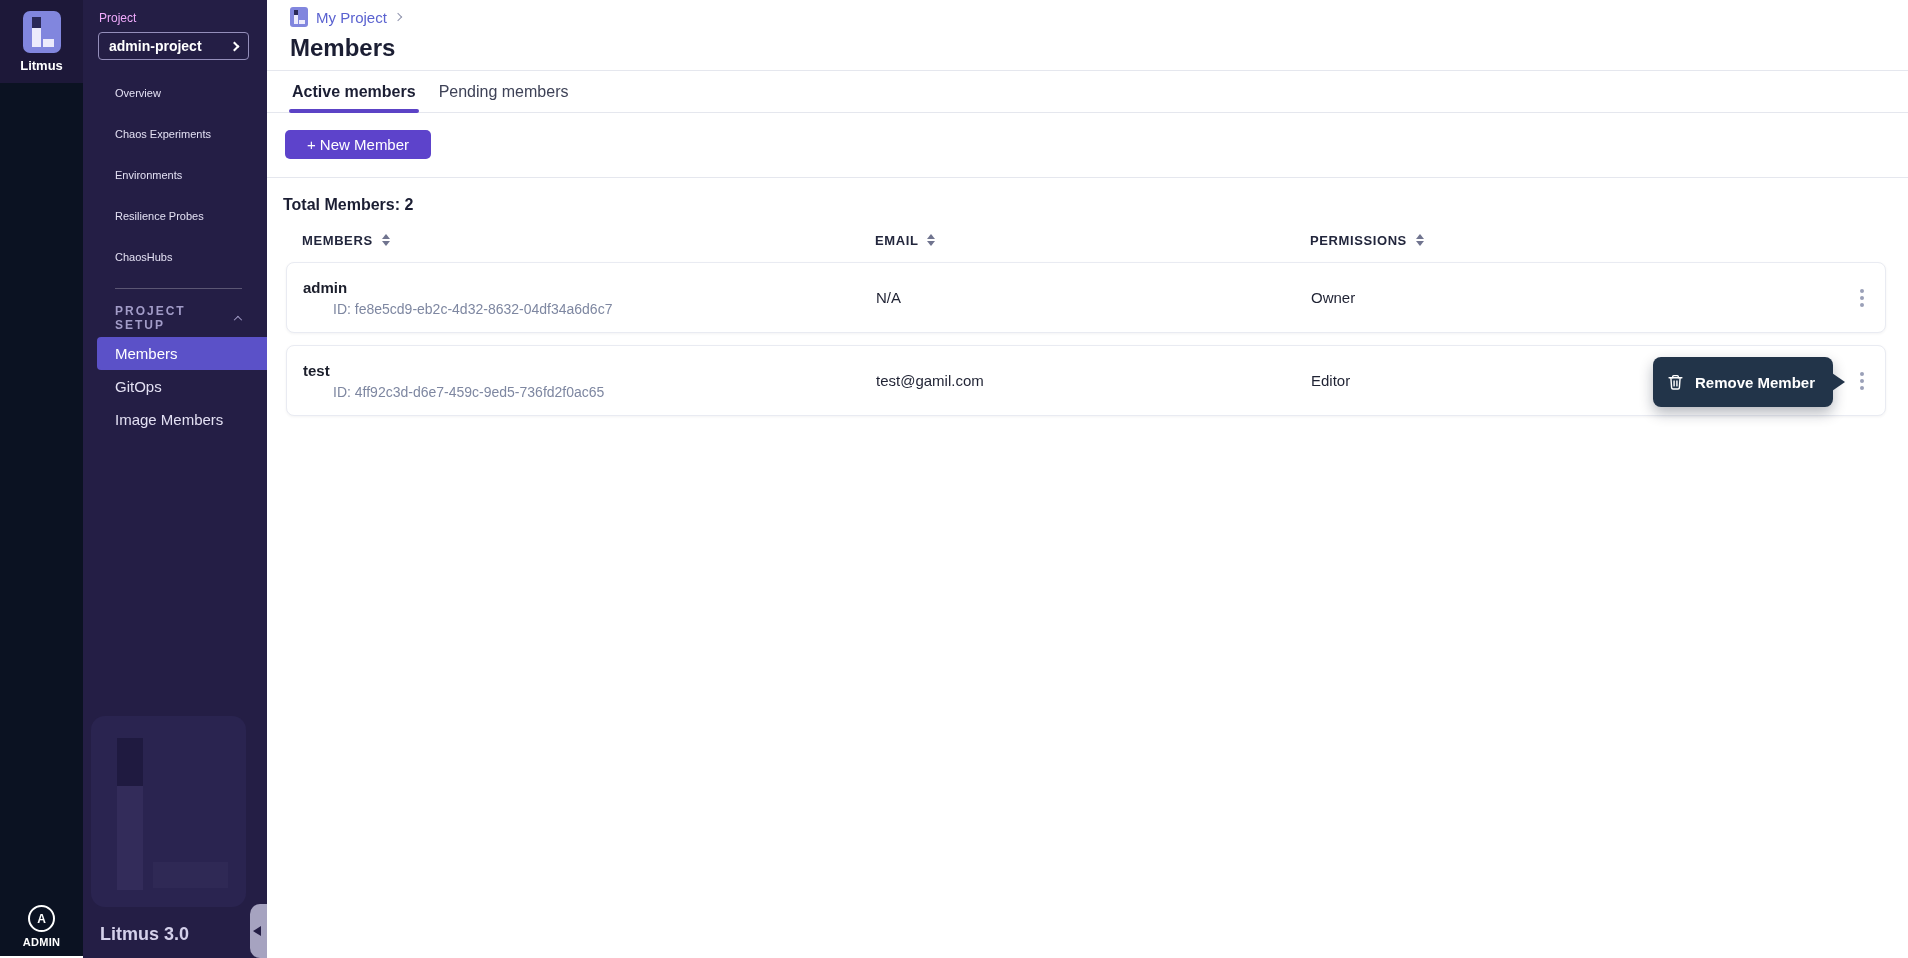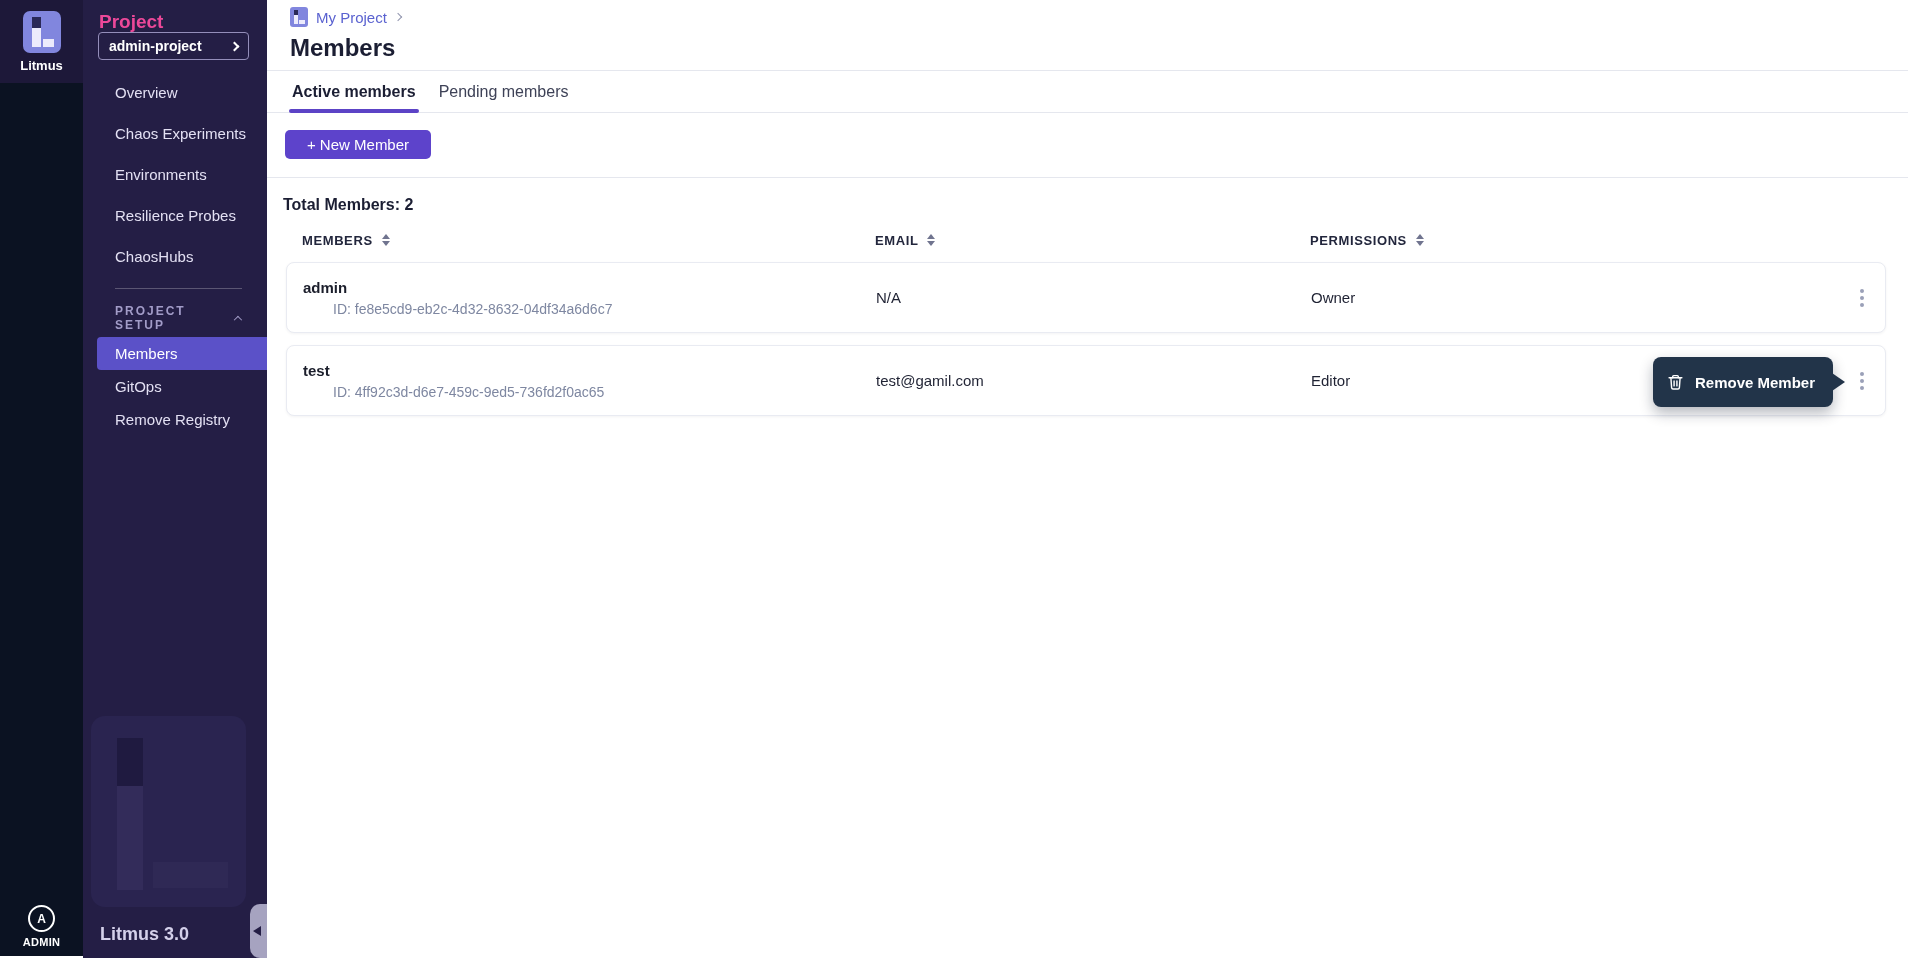--- a/index.html
+++ b/index.html
@@ -18,29 +18,29 @@
   .logo-glyph .d{position:absolute; left:9px; top:6px; width:9px; height:12px; background:#2a2958;}
   .logo-glyph .v{position:absolute; left:9px; top:17px; width:9px; height:19px; background:#ecebfc;}
   .logo-glyph .h{position:absolute; left:20px; top:28px; width:11px; height:8px; background:#ecebfc;}
   .logo-text{color:#fff; font-size:13px; font-weight:bold;}
   .rail-bottom{position:absolute; left:0; right:0; bottom:8px; display:flex; flex-direction:column; align-items:center; gap:4px;}
   .avatar{width:27px; height:27px; border:2px solid #fff; border-radius:50%; display:flex; align-items:center; justify-content:center; color:#fff; font-size:12px; font-weight:bold;}
   .avatar-label{color:#fff; font-size:11px; font-weight:bold; letter-spacing:.3px;}
 
   
   .sidebar{position:absolute; left:83px; top:0; width:184px; height:958px; background:var(--sidebar-bg);}
-  .proj-label{position:absolute; left:16px; top:11px; color:#ec4899; font-size:19px;font-weight:bold;}
+  .proj-label{position:absolute; left:16px; top:11px; color:#f0abfc; font-size:12px;}
   .proj-select{position:absolute; left:15px; top:32px; width:151px; height:28px; border:1px solid #948eba; border-radius:4px; display:flex; align-items:center; justify-content:space-between; padding:0 10px; color:#fff; cursor:pointer;}
   .proj-select .val{font-size:14px; font-weight:bold;}
   .chev{display:inline-block; width:7px; height:7px; border-right:2px solid currentColor; border-top:2px solid currentColor;}
   .chev.right{transform:rotate(45deg);}
   .chev.up{transform:rotate(-45deg); margin-top:3px;}
   .chev.small{width:6px; height:6px; border-width:1.6px;}
   .nav{position:absolute; top:72px; left:0; right:0;}
-  .nav-item{height:41px; display:flex; align-items:center; padding-left:32px; color:#e3e0f3; font-size:15px; cursor:pointer;}
+  .nav-item{height:41px; display:flex; align-items:center; padding-left:32px; color:#e3e0f3; font-size:11px; cursor:pointer;}
   .sb-divider{position:absolute; top:288px; left:32px; right:25px; border-top:1px solid rgba(255,255,255,.25);}
   .section-label{position:absolute; top:304px; left:32px; right:26px; display:flex; align-items:center; justify-content:space-between; color:#a29cc8; font-size:12px; font-weight:bold; letter-spacing:2px; cursor:pointer;}
   .setup-nav{position:absolute; top:337px; left:0; right:0;}
   .setup-item{height:33px; display:flex; align-items:center; padding-left:32px; color:#e3e0f3; font-size:15px; cursor:pointer;}
   .setup-item.active{margin-left:14px; padding-left:18px; background:var(--nav-active); border-radius:4px 0 0 4px; color:#fff;}
   .watermark{position:absolute; left:8px; top:716px; width:155px; height:191px; background:#2a2450; border-radius:14px;}
   .watermark .d{position:absolute; left:26px; top:22px; width:26px; height:48px; background:#1f1a40;}
   .watermark .v{position:absolute; left:26px; top:70px; width:26px; height:104px; background:#332c5a;}
   .watermark .h{position:absolute; left:62px; top:146px; width:75px; height:26px; background:#2f2955;}
   .version{position:absolute; left:17px; bottom:13px; color:#d4d0ea; font-size:18px; font-weight:bold;}
@@ -138,21 +138,21 @@
   </div>
 
   <div class="setup-nav">
     <div class="setup-item active">
         <span>Members</span>
       </div>
     <div class="setup-item">
         <span>GitOps</span>
       </div>
     <div class="setup-item">
-        <span>Remove Registry</span>
+        <span>Image Members</span>
       </div>
   </div>
 
   <div class="watermark">
     <i class="d"></i>
       <i class="v"></i>
       <i class="h"></i>
   </div>
   <div class="version">Litmus 3.0</div>
 </nav>

